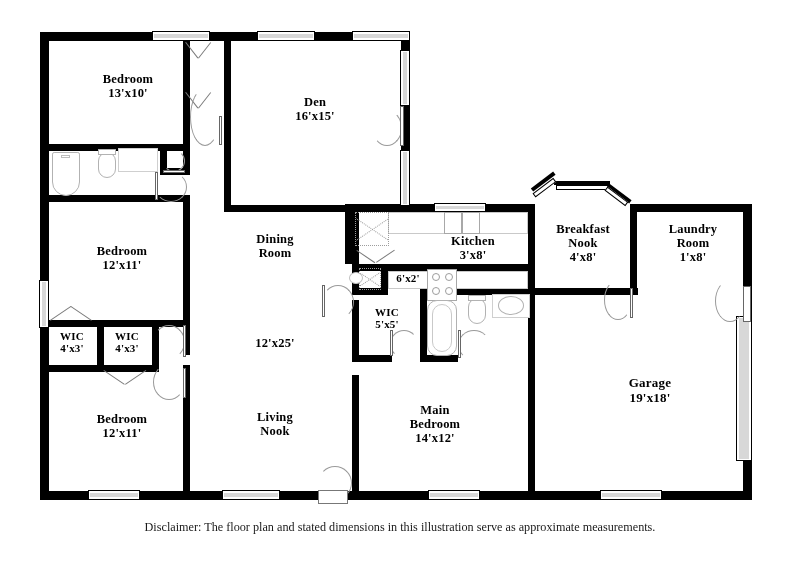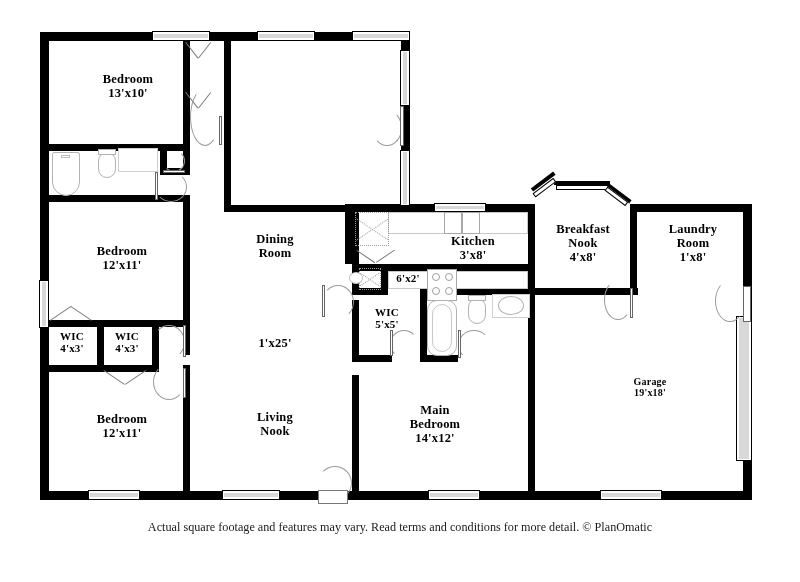--- a/index.html
+++ b/index.html
@@ -36,21 +36,21 @@
   .xbox::before,.xbox::after{content:"";position:absolute;left:-14%;width:128%;height:0;
        border-top:1px dotted #9d9d9d;top:50%;}
   .xbox::before{transform:rotate(34deg);} .xbox::after{transform:rotate(-34deg);}
 
   
   .lbl{position:absolute;text-align:center;color:#000;font-weight:bold;
        line-height:1.12;letter-spacing:.2px;white-space:pre-line;
        -webkit-font-smoothing:antialiased;}
   .lbl.r  {font-size:12.5px;}
   .lbl.sm {font-size:11px;}
-  .lbl.big{font-size:10px;}
+  .lbl.big{font-size:13px;}
 
   
   #disclaimer{position:absolute;left:0;right:0;top:519px;text-align:center;
        font-size:12.2px;line-height:1.45;color:#1a1a1a;}
   #disclaimer div{white-space:pre;}
 </style>
 </head>
 <body>
 
 <div id="plan-root">
@@ -235,25 +235,27 @@
 
   <div class="fx soft" style="left:427px; top:300px; width:30px; height:56px;"></div>
   <div class="fx soft" style="left:432px; top:304px; width:20px; height:48px;border-color:#c9c9c9;"></div>
   <div class="fx soft" style="left:468px; top:298px; width:18px; height:26px;"></div>
   <div class="fx" style="left:468px; top:295px; width:18px; height:6px;"></div>
   <div class="fx" style="left:492px; top:294px; width:38px; height:24px;border-color:#cfcfcf;"></div>
   <div class="fx round" style="left:498px; top:296px; width:26px; height:19px;"></div>
 
   <div class="lbl r" style="left:58px;  top:72px;  width:140px;">Bedroom
 13'x10'</div>
+  <div class="lbl r" style="left:240px; top:95px;  width:150px;">Den
+16'x15'</div>
   <div class="lbl r" style="left:52px;  top:244px; width:140px;">Bedroom
 12'x11'</div>
   <div class="lbl r" style="left:210px; top:232px; width:130px;">Dining
 Room</div>
-  <div class="lbl r" style="left:210px; top:336px; width:130px;">1'x25'</div>
+  <div class="lbl r" style="left:210px; top:336px; width:130px;">12'x25'</div>
   <div class="lbl r" style="left:210px; top:410px; width:130px;">Living
 Nook</div>
   <div class="lbl r" style="left:52px;  top:412px; width:140px;">Bedroom
 12'x11'</div>
   <div class="lbl sm" style="left:46px;  top:330px; width:52px;">WIC
 4'x3'</div>
   <div class="lbl sm" style="left:101px; top:330px; width:52px;">WIC
 4'x3'</div>
   <div class="lbl r" style="left:420px; top:234px; width:106px;">Kitchen
 3'x8'</div>
@@ -266,16 +268,16 @@
   <div class="lbl r" style="left:648px; top:222px; width:90px;">Laundry
 Room
 1'x8'</div>
   <div class="lbl r" style="left:378px; top:403px; width:114px;">Main
 Bedroom
 14'x12'</div>
   <div class="lbl big" style="left:580px; top:376px; width:140px;">Garage
 19'x18'</div>
 
   <div id="disclaimer">
-    <div>Actual square footage and features may vary. Read terms and conditions for more detail. © PlanOmatic</div>
+    <div>Disclaimer: The floor plan and stated dimensions in this illustration serve as approximate measurements.</div>
   </div>
 
 </div>
 
 </body></html>

